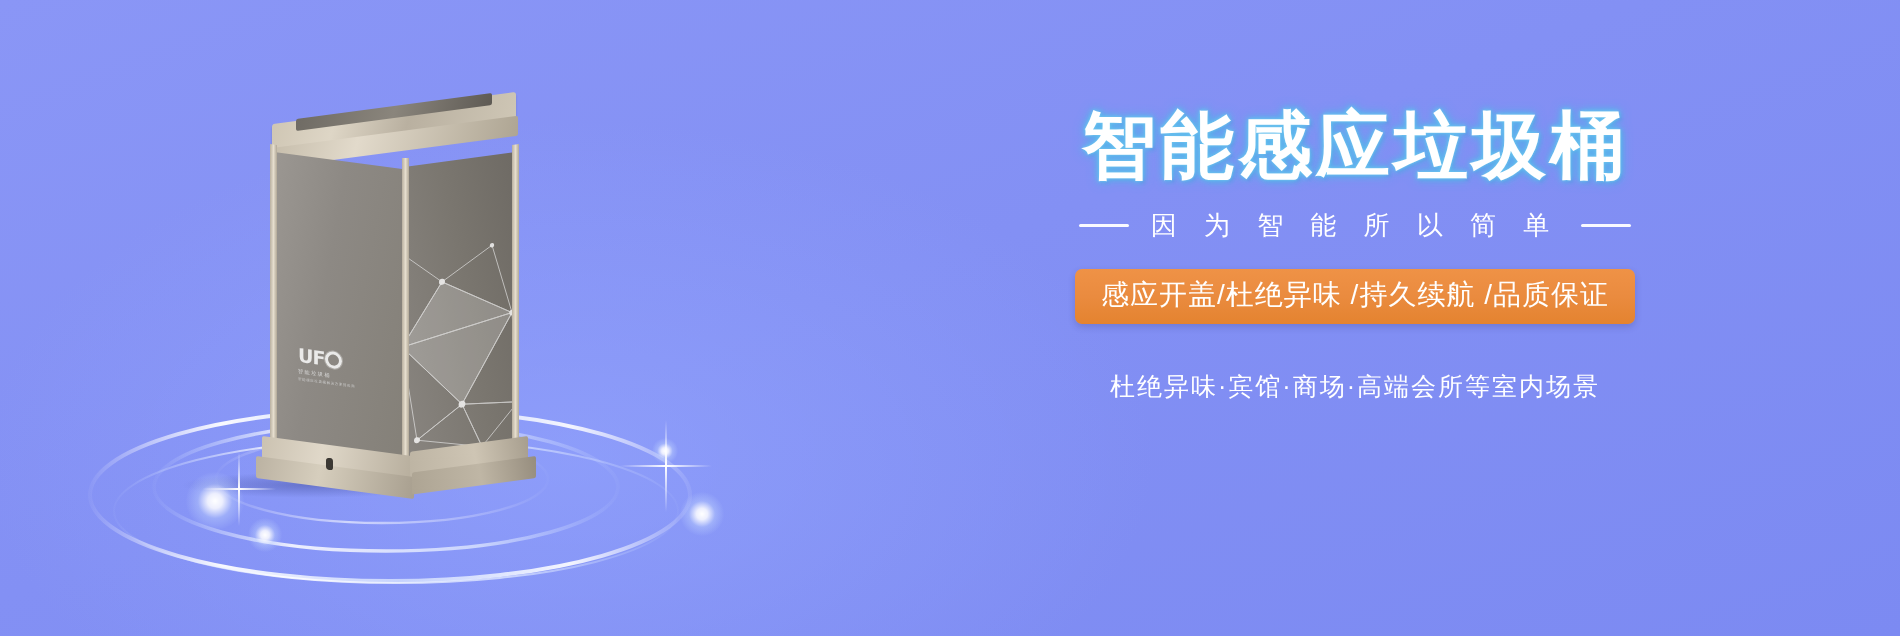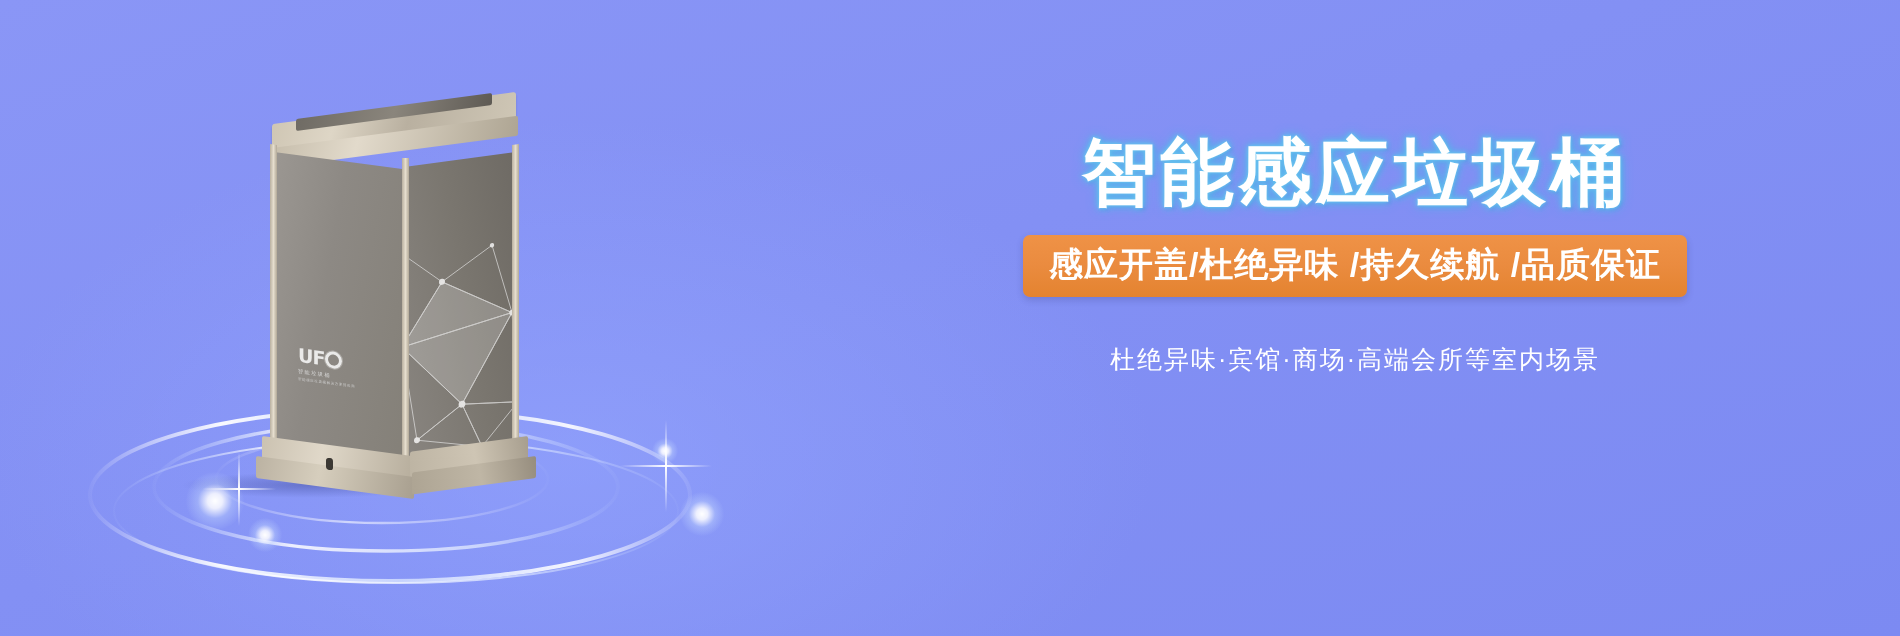--- a/index.html
+++ b/index.html
@@ -217,21 +217,21 @@
   }
 
   .pillbar{
     background:linear-gradient(180deg,#ef9246 0%,#ea8b3f 50%,#e4832f 100%);
     border-radius:7px;
     padding:11px 26px 14px 26px;
     margin-bottom:46px;
     box-shadow:0 3px 7px rgba(40,40,90,.2);
   }
   .pillbar-text{
-    font-size:34px; font-weight:700; color:#ffffff;
+    font-size:28px; font-weight:400; color:#ffffff;
     letter-spacing:1px; white-space:nowrap; line-height:1.1;
   }
 
   .tagline{
     font-size:25px; color:#ffffff; letter-spacing:2px;
     white-space:nowrap; font-weight:400;
   }
 </style>
 </head>
 <body>
@@ -333,20 +333,25 @@
       <div class="bin-base-c"></div>
       <div class="bin-base-d"></div>
       <div class="keyhole"></div>
     </div>
   </div>
 
   <div class="copy">
 
     <div class="title">智能感应垃圾桶</div>
 
+    <div class="subtitle">
+      <span class="sub-dash"></span>
+      <span class="sub-text">因 为 智 能  所 以 简 单</span>
+      <span class="sub-dash"></span>
+    </div>
 
     <div class="pillbar">
       <div class="pillbar-text">感应开盖/杜绝异味 /持久续航 /品质保证</div>
     </div>
 
     <div class="tagline">杜绝异味·宾馆·商场·高端会所等室内场景</div>
   </div>
 
 </div>
 

